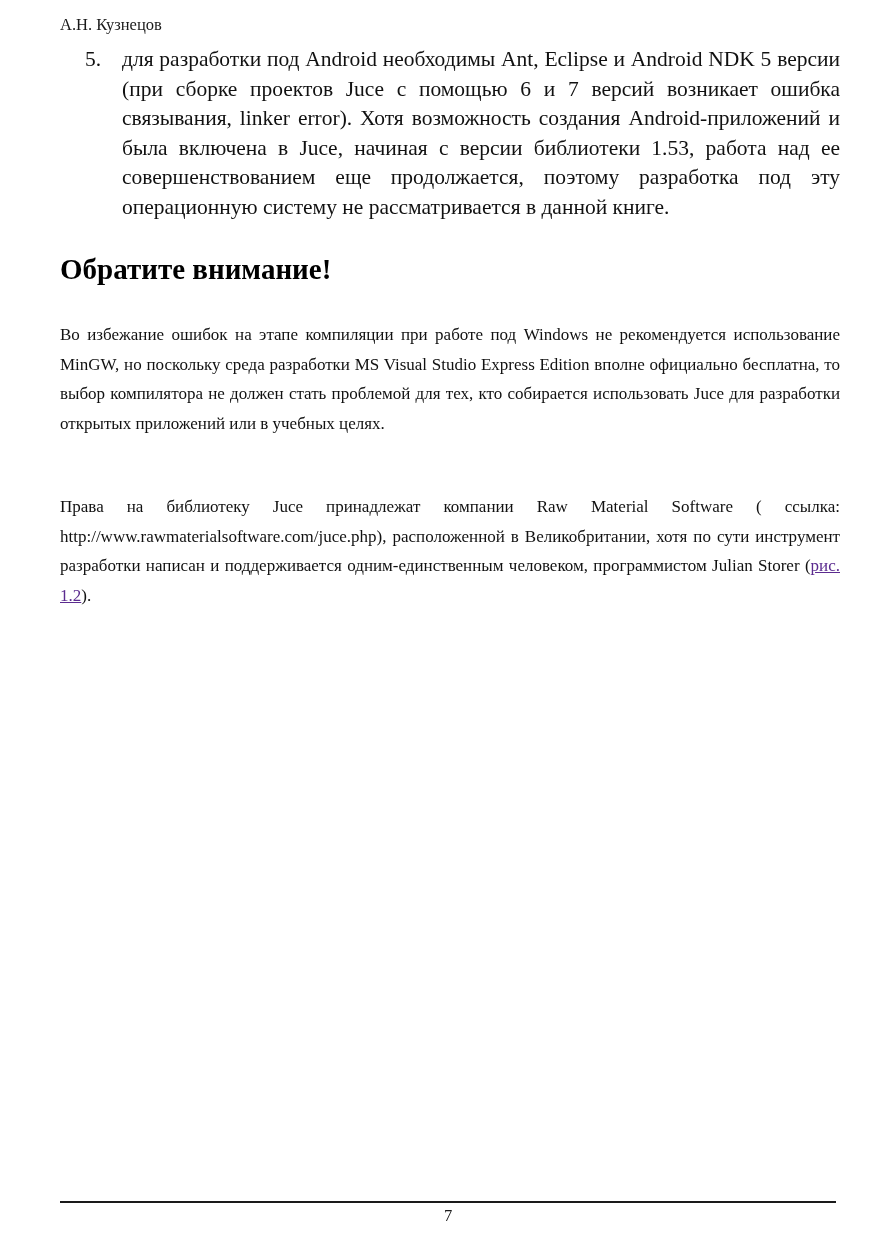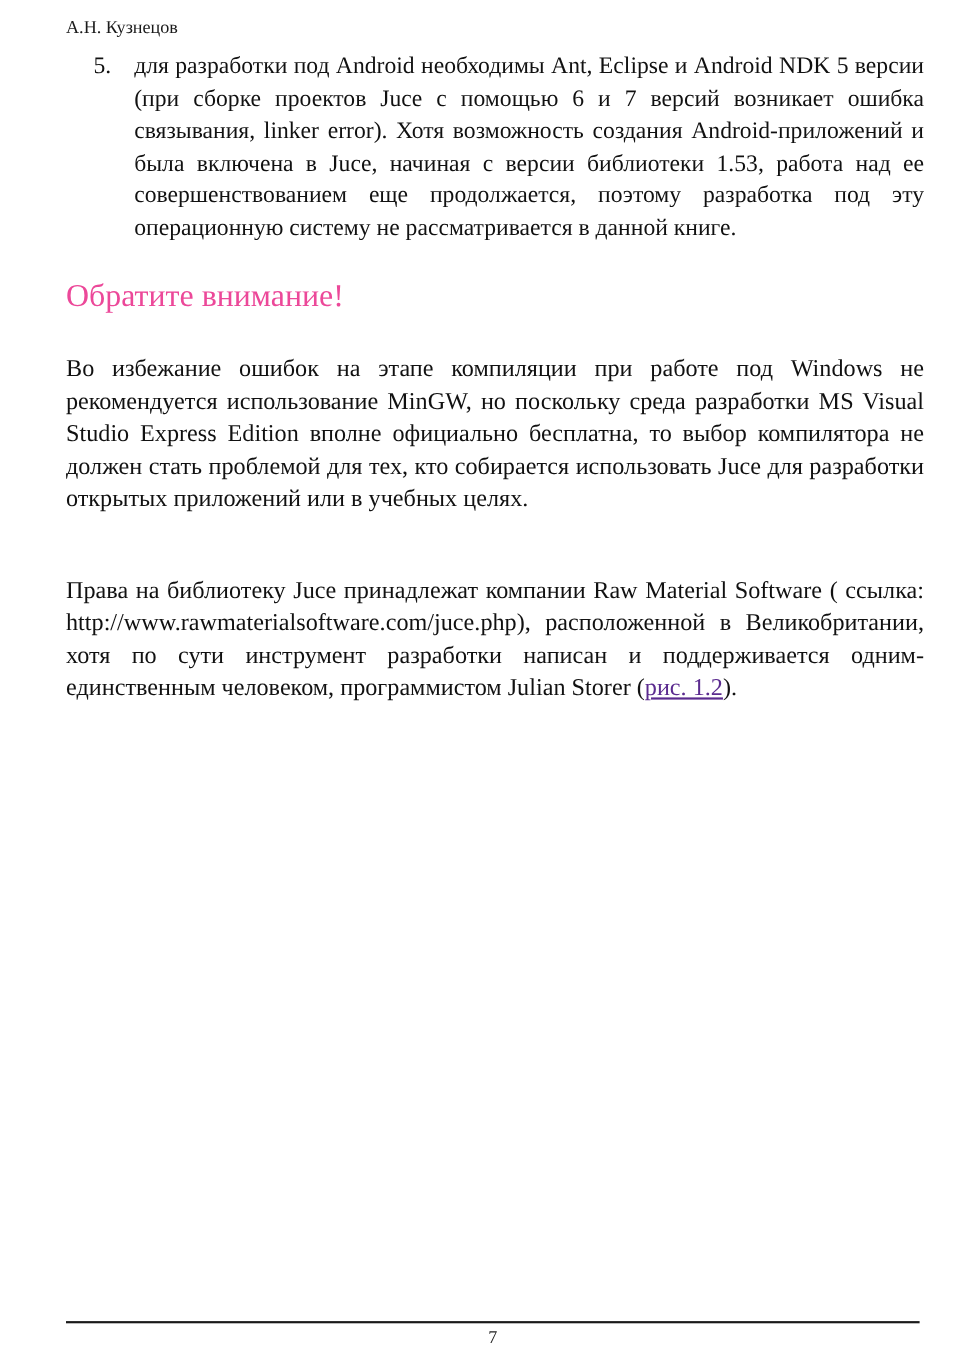--- a/index.html
+++ b/index.html
@@ -38,28 +38,28 @@
     line-height: 29.5px;
     text-align: justify;
   }
   .list-num {
     position: absolute;
     left: 25px;
     top: 0;
   }
   h1.section-heading {
     font-size: 29px;
-    font-weight: normal;
+    font-weight: bold;
     line-height: 34px;
     margin: 30px 0 0 0;
-    color: #ec4899;
+    color: #000000;
   }
   h1.second-heading { margin-top: 31px; }
   p.body-paragraph {
-    font-size: 22px;
+    font-size: 17px;
     line-height: 29.5px;
     text-align: justify;
     margin: 34px 0 0 0;
   }
   p.last-paragraph { margin-top: 54px; }
   a.figure-link {
     text-decoration: underline;
     cursor: pointer;
   }
   .footer {

